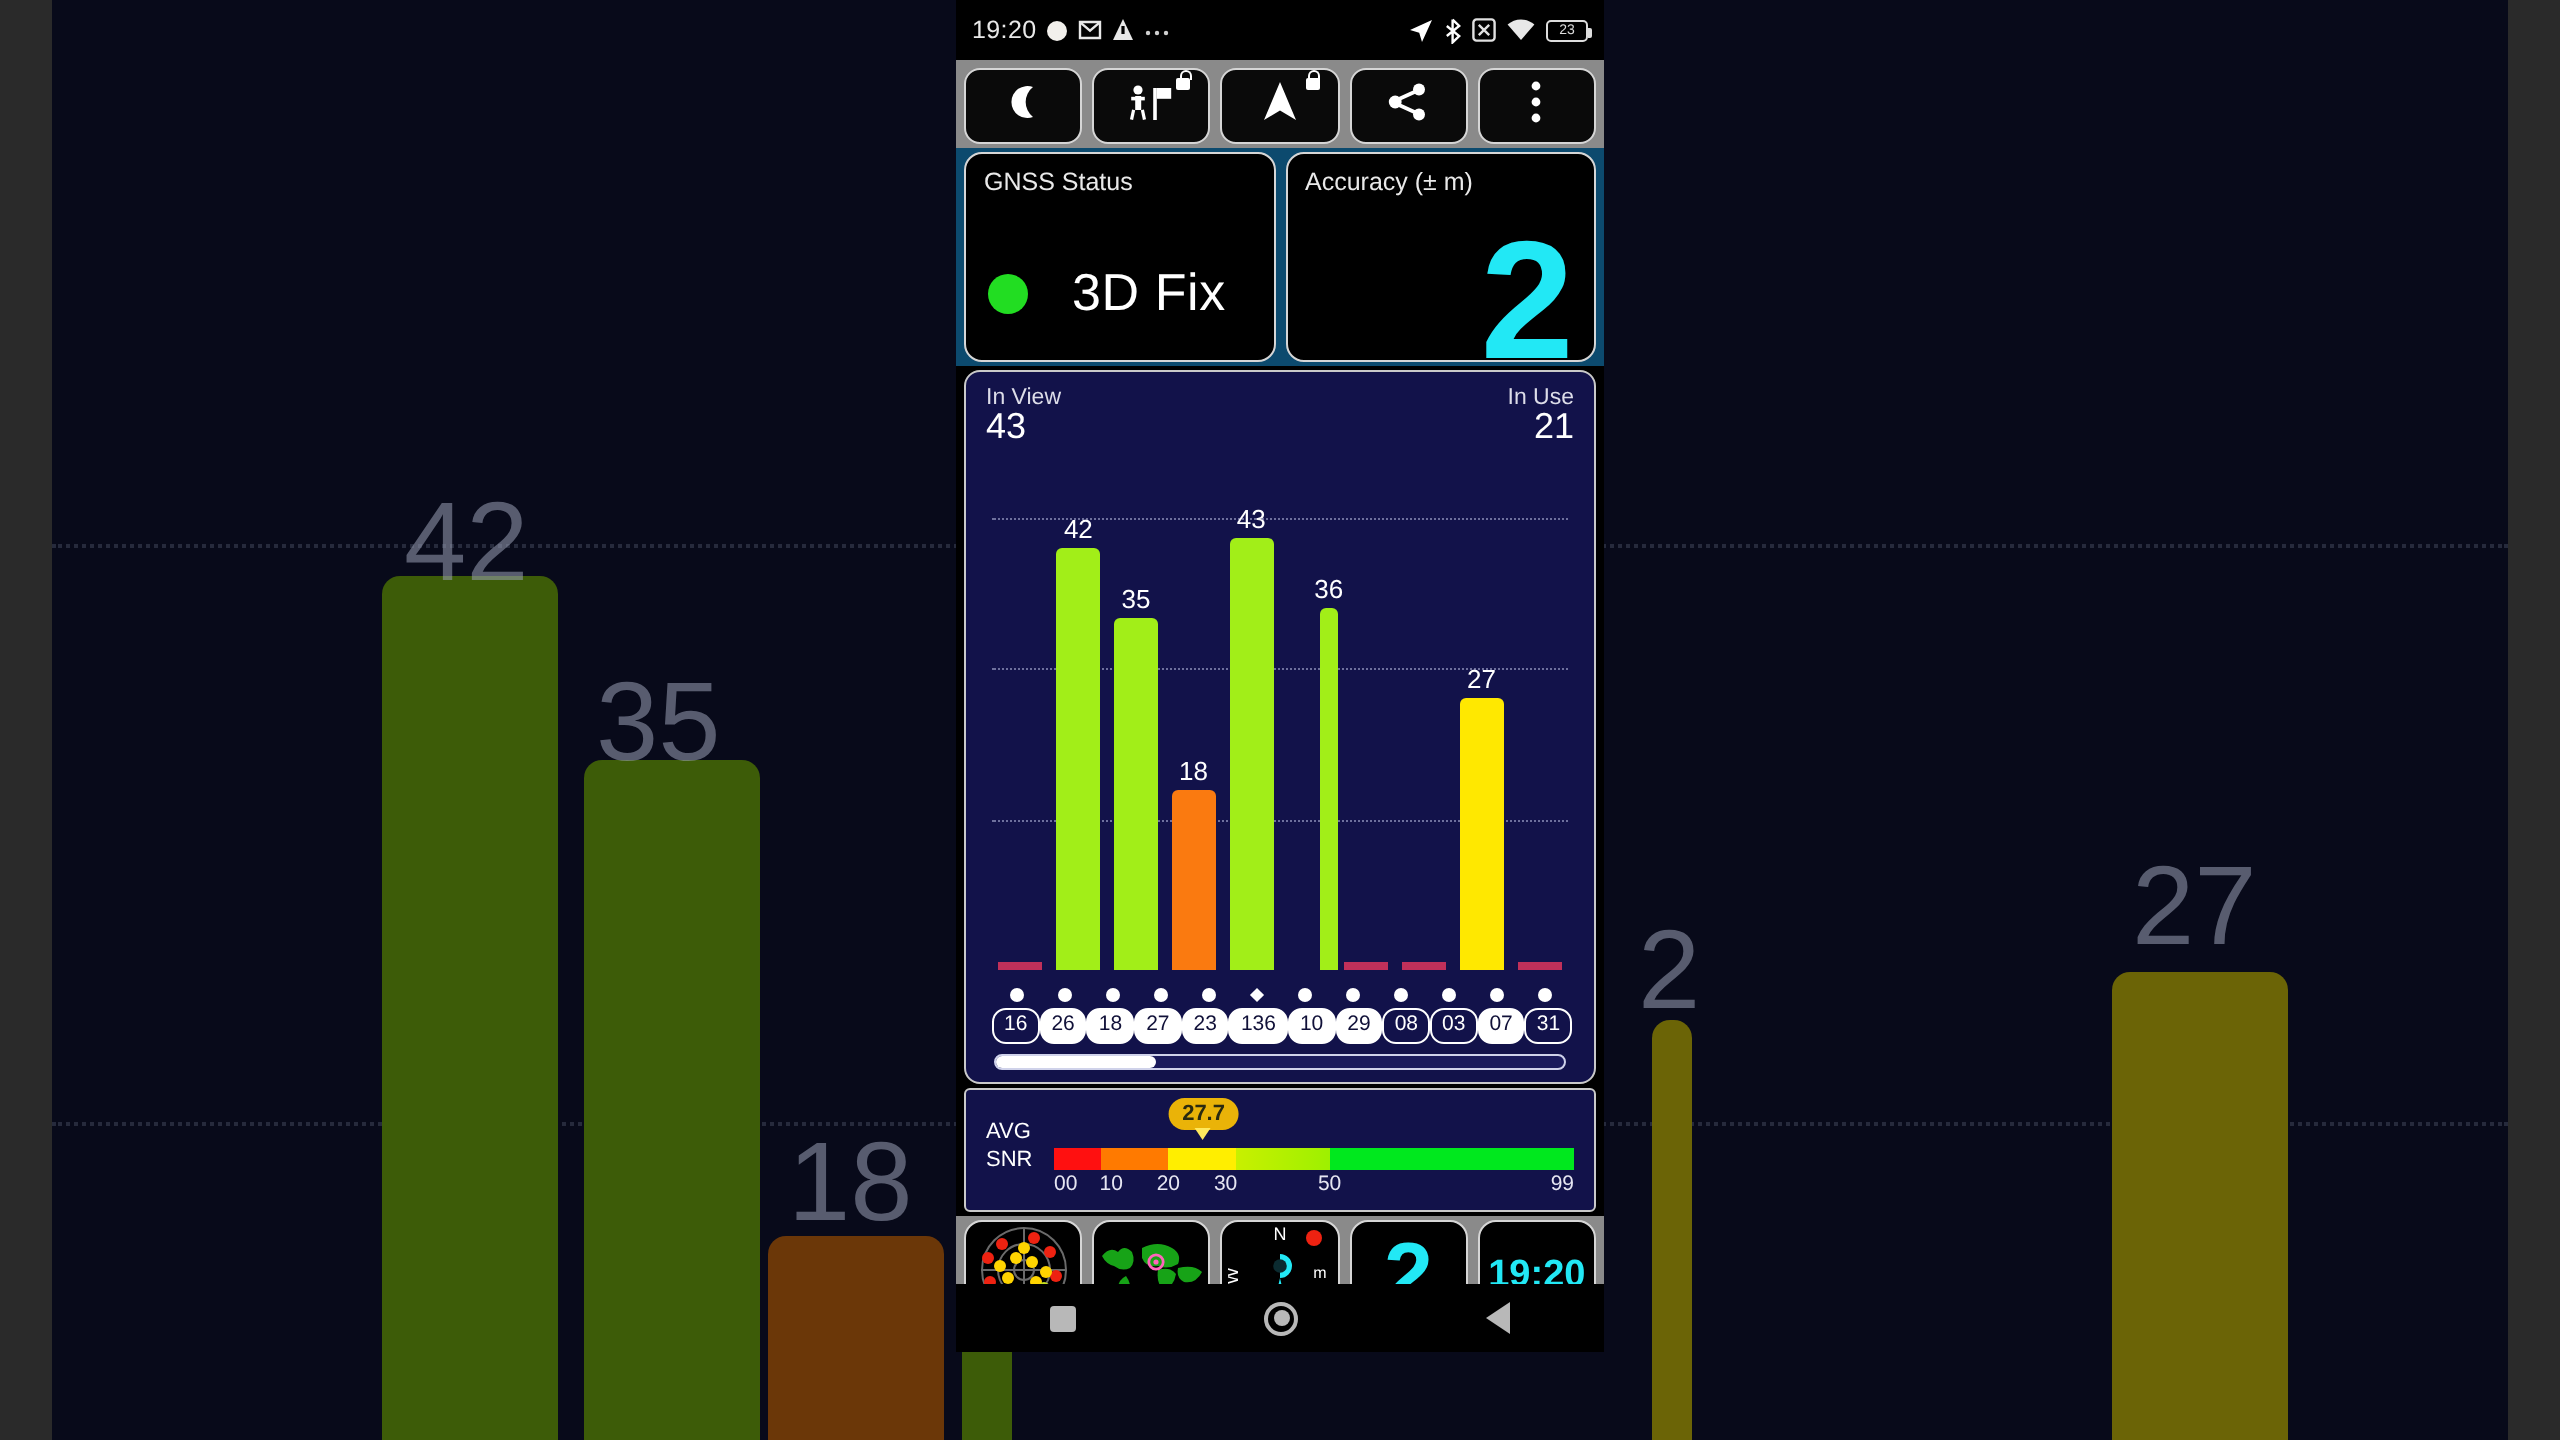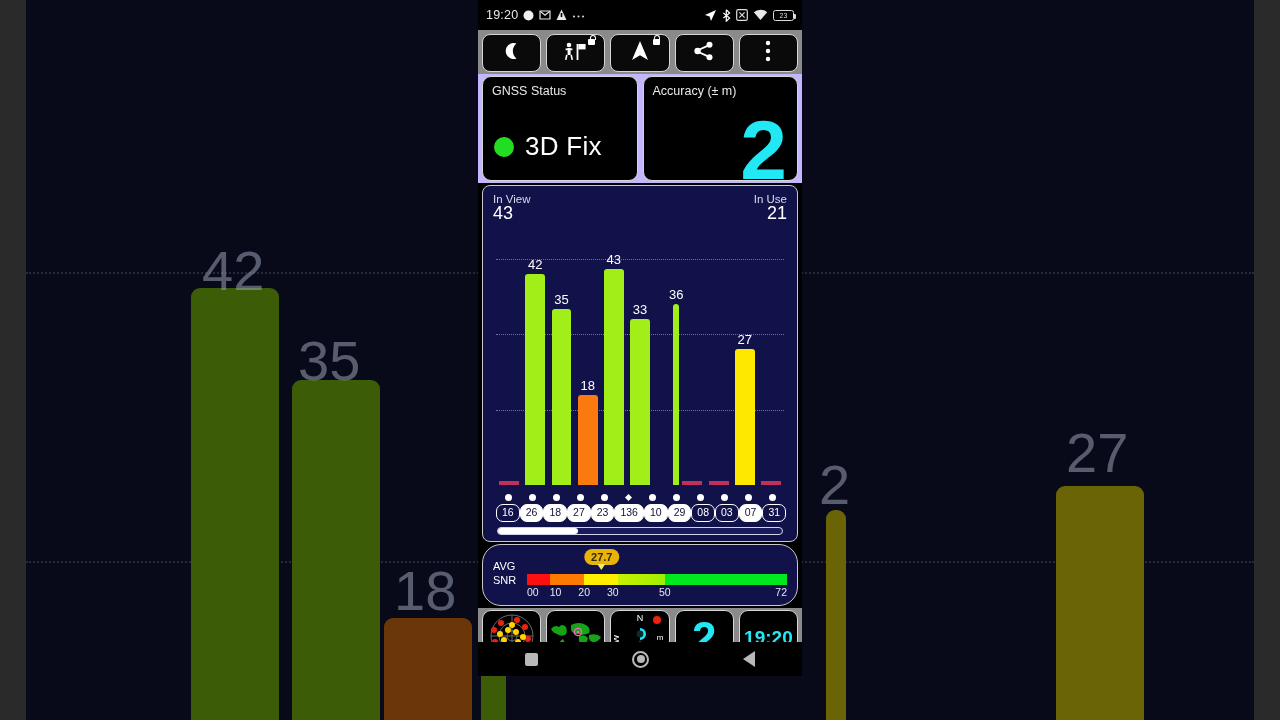--- a/index.html
+++ b/index.html
@@ -46,27 +46,27 @@
   .toolbar { display:flex; gap:5px; padding: 4px 4px 2px 4px; background:#8a8a8a; }
   .tb-btn { position:relative; flex:1; height:38px; background:#0a0a0a;
             border:1.4px solid #d6d6d6; border-radius:8px;
             display:flex; align-items:center; justify-content:center; }
   .tb-lock { position:absolute; top:4px; right:9px; width:7px; height:6px;
              background:#fff; border-radius:1px; }
   .tb-lock:before { content:""; position:absolute; left:1.4px; top:-3.6px; width:4px; height:4px;
                     border:1.3px solid #fff; border-bottom:none; border-radius:3px 3px 0 0; }
 
   
-  .cards { display:flex; gap:5px; padding: 2px 4px; background:#c4b5fd; }
+  .cards { display:flex; gap:5px; padding: 2px 4px; background:#0c4a6e; }
   .card { flex:1; background:#000; border:1.4px solid #d6d6d6; border-radius:9px;
           height:105px; padding:7px 9px; position:relative; }
   .card-title { color:#e9e9e9; font-size:12.5px; }
   .fixrow { position:absolute; left:11px; bottom:18px; display:flex; align-items:center; gap:11px; }
   .fixdot { width:20px; height:20px; border-radius:50%; background:#22dd22; }
-  .fixtext { color:#fff; font-size:26px; letter-spacing:.3px; }
+  .fixtext { color:#fff; font-size:26px; letter-spacing:.3px;margin-left:11px; }
   .acc-val { position:absolute; right:10px; bottom:-12px; font-size:84px; line-height:1;
              color:#22e8f5; font-weight:bold; }
 
   
   .chartpanel { margin: 2px 4px; background:#12124a; border:1.4px solid #c9c9c9;
                 border-radius:8px; height:357px; position:relative; overflow:hidden; }
   .cp-head { display:flex; justify-content:space-between; padding:7px 10px 0 10px; }
   .cp-col { display:flex; flex-direction:column; }
   .cp-col.right { align-items:flex-end; }
   .cp-lbl { color:#dcdce8; font-size:11.5px; }
@@ -96,21 +96,21 @@
   .idbadge.used { background:#fff; color:#101038; }
   .idbadge.unused { background:transparent; color:#fff; }
 
   .scrollbar { position:absolute; left:14px; right:14px; bottom:6px; height:8px;
                border:1px solid #cfd2ea; border-radius:5px; background:#1a1a5c; }
   .scrollthumb { position:absolute; left:0; top:0; bottom:0; background:#fff;
                  border-radius:5px; }
 
   
   .snrpanel { margin:2px 4px; background:#12124a; border:1.4px solid #c9c9c9;
-              border-radius:19px; height:62px; position:relative; }
+              border-radius:3px; height:62px; position:relative; }
   .snr-lbls { position:absolute; left:10px; top:14px; color:#fff; font-size:11px;
               line-height:14px; }
   .snr-bar { position:absolute; left:44px; right:10px; top:29px; height:11px;
              background: linear-gradient(to right,
                #ff1010 0%, #ff1010 9%, #ff7a00 9%, #ff7a00 22%,
                #ffee00 22%, #ffee00 35%, #c8f000 35%, #9ef000 53%,
                #00e81e 53%, #00e81e 100%); }
   .snr-scale { position:absolute; left:44px; right:10px; top:41px; height:13px; }
   .snr-tick { position:absolute; color:#e6e6f2; font-size:10.5px; transform:translateX(-50%); }
   .avg-bubble { position:absolute; top:4px; transform:translateX(-50%);
@@ -323,25 +323,20 @@
               <div class="bar" style="height: 36%; background: rgb(250, 122, 16);">
                 <span class="barlab">18</span>
               </div>
             </div>
             <div class="slot">
               <div class="bar" style="height: 86%; background: rgb(162, 238, 24);">
                 <span class="barlab">43</span>
               </div>
             </div>
             <div class="slot">
-              <div class="bar" style="height: 66%; background: rgb(162, 238, 24);">
-                <span class="barlab">33</span>
-              </div>
-            </div>
-            <div class="slot">
               <div class="bar" style="height: 72%; background: rgb(162, 238, 24); margin-left: 20px;">
                 <span class="barlab">36</span>
               </div>
             </div>
             <div class="slot">
               <div class="basebar" style="background: rgb(192, 48, 90);"></div>
             </div>
             <div class="slot">
               <div class="basebar" style="background: rgb(192, 48, 90);"></div>
             </div>
@@ -444,21 +439,21 @@
         <div>SNR</div>
       </div>
       <div class="avg-bubble" id="avg-bubble" style="left: calc(27.7% + 31.812px);">27.7</div>
       <div class="snr-bar"></div>
       <div class="snr-scale" id="snr-scale">
           <span class="snr-tick" style="left: 0%; transform: none;">00</span>
           <span class="snr-tick" style="left: 11%;">10</span>
           <span class="snr-tick" style="left: 22%;">20</span>
           <span class="snr-tick" style="left: 33%;">30</span>
           <span class="snr-tick" style="left: 53%; text-align: right;">50</span>
-          <span class="snr-tick" style="left: 100%; transform: translateX(-100%);">72</span>
+          <span class="snr-tick" style="left: 100%; transform: translateX(-100%);">99</span>
         </div>
     </div>
 
     <div class="tabbar">
       <div class="tab">
         <span>
           <svg width="50" height="50" viewBox="0 0 50 50">
             <circle cx="25" cy="25" r="21" fill="none" stroke="#6a6a6a" stroke-width="1"></circle>
             <circle cx="25" cy="25" r="13" fill="none" stroke="#6a6a6a" stroke-width="1"></circle>
             <circle cx="25" cy="25" r="5" fill="none" stroke="#6a6a6a" stroke-width="1"></circle>

